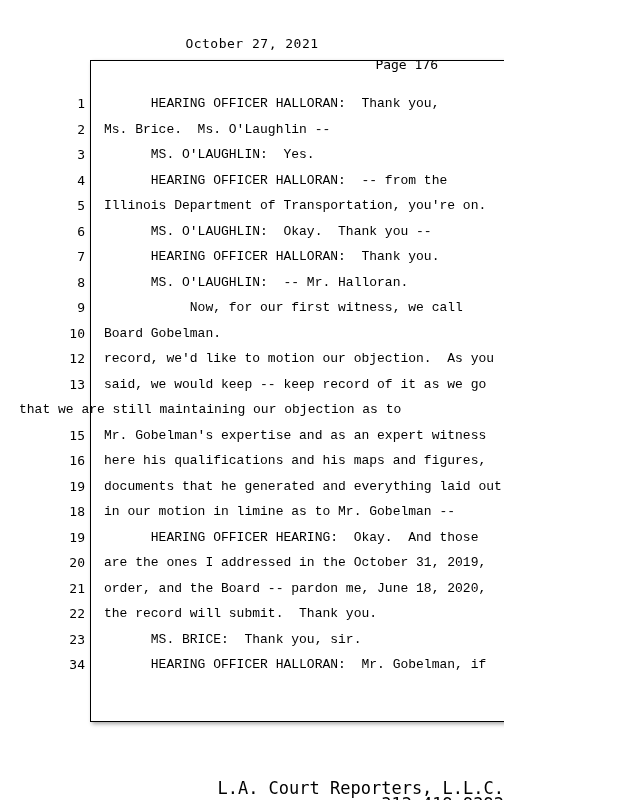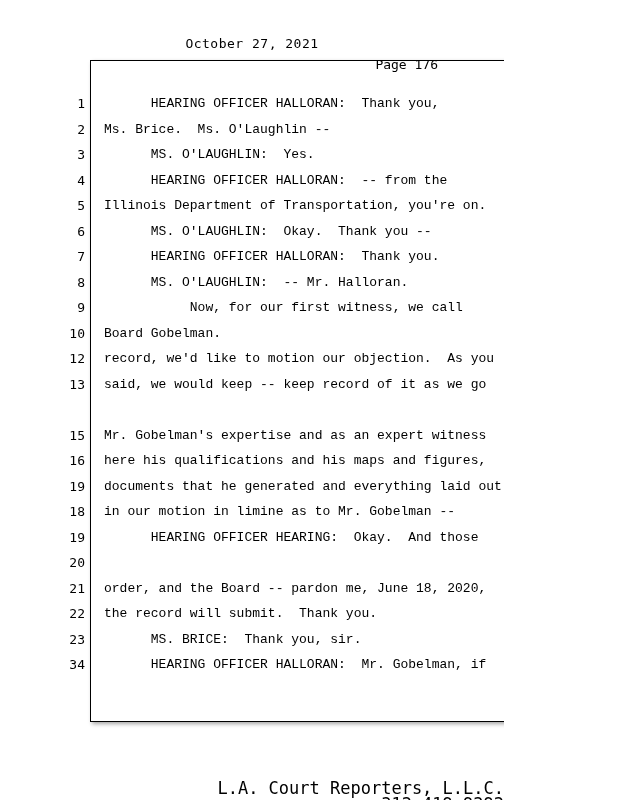--- a/index.html
+++ b/index.html
@@ -124,20 +124,21 @@
       </div>
       <div class="line-row">
         <span class="line-num">12</span>
         <span class="line-text">record, we'd like to motion our objection.  As you</span>
       </div>
       <div class="line-row">
         <span class="line-num">13</span>
         <span class="line-text">said, we would keep -- keep record of it as we go</span>
       </div>
       <div class="line-row">
+        <span class="line-text">that we are still maintaining our objection as to</span>
       </div>
       <div class="line-row">
         <span class="line-num">15</span>
         <span class="line-text">Mr. Gobelman's expertise and as an expert witness</span>
       </div>
       <div class="line-row">
         <span class="line-num">16</span>
         <span class="line-text">here his qualifications and his maps and figures,</span>
       </div>
       <div class="line-row">
@@ -147,20 +148,21 @@
       <div class="line-row">
         <span class="line-num">18</span>
         <span class="line-text">in our motion in limine as to Mr. Gobelman --</span>
       </div>
       <div class="line-row">
         <span class="line-num">19</span>
         <span class="line-text">      HEARING OFFICER HEARING:  Okay.  And those</span>
       </div>
       <div class="line-row">
         <span class="line-num">20</span>
+        <span class="line-text">are the ones I addressed in the October 31, 2019,</span>
       </div>
       <div class="line-row">
         <span class="line-num">21</span>
         <span class="line-text">order, and the Board -- pardon me, June 18, 2020,</span>
       </div>
       <div class="line-row">
         <span class="line-num">22</span>
         <span class="line-text">the record will submit.  Thank you.</span>
       </div>
       <div class="line-row">

